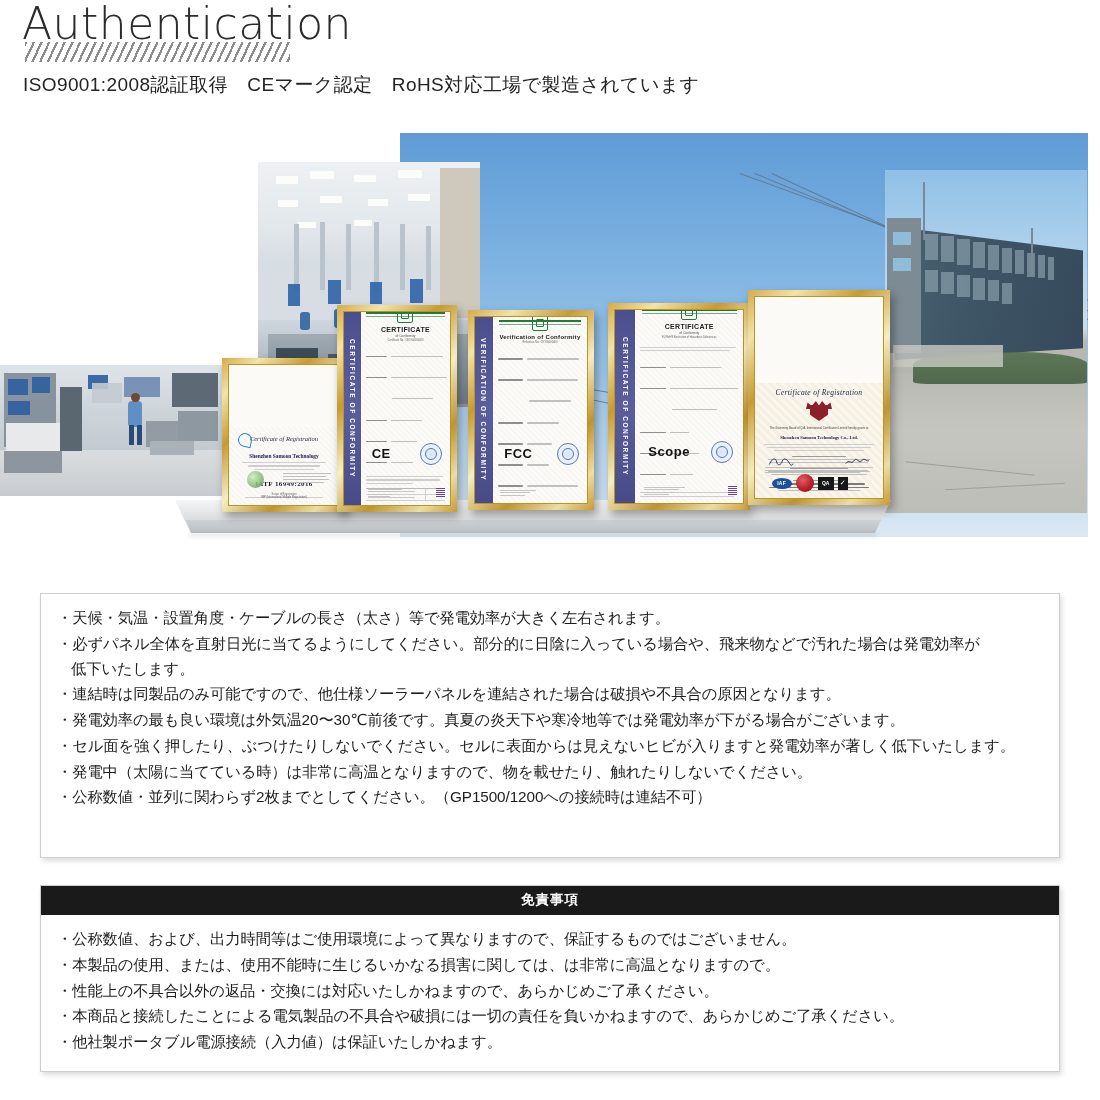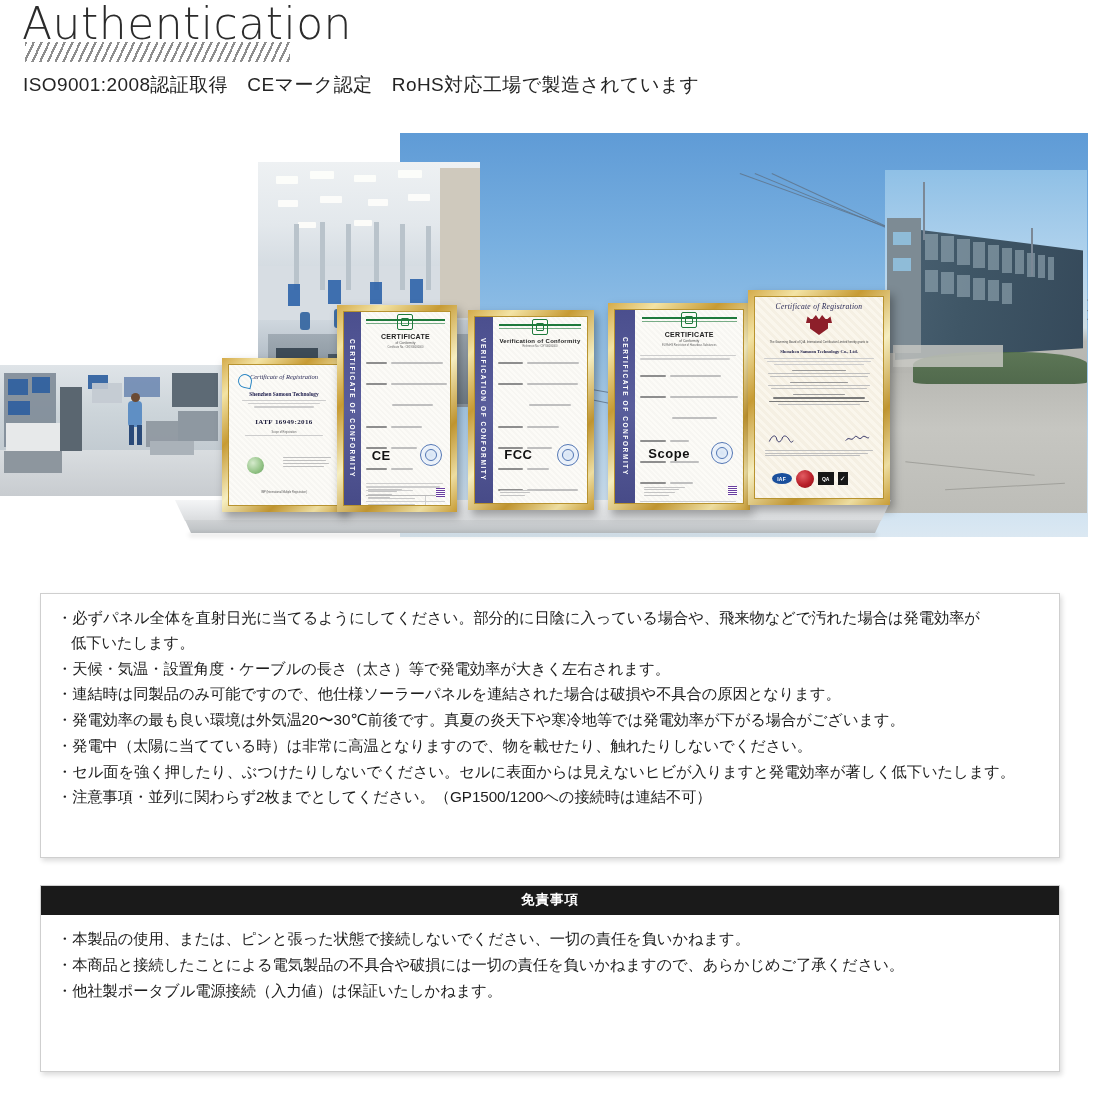--- a/index.html
+++ b/index.html
@@ -131,20 +131,21 @@
     box-sizing:border-box;
   }
   .frame-inner{
     width:100%;height:100%;
     background:#fbfaf6;
     border:1px solid #b8932f;
     box-sizing:border-box;
     position:relative;
     overflow:hidden;
     display:flex;
+    align-items:flex-end;
   }
   .sidebar-band{
     width:16%;height:100%;
     background:linear-gradient(180deg,#4b4f8e 0%,#5a5e9c 50%,#474b88 100%);
     color:#fff;
     display:flex;align-items:center;justify-content:center;
     flex:0 0 auto;
   }
   .sidebar-band span{
     writing-mode:vertical-rl;
@@ -567,35 +568,37 @@
             <div class="qatick">✓</div>
           </div>
         </div>
       </div>
     </div>
 
   </div>
 
   <div class="infobox" style="left:40px;top:593px;width:1020px;height:265px;">
     <div class="ib-list">
+      <div class="ib-item">・天候・気温・設置角度・ケーブルの長さ（太さ）等で発電効率が大きく左右されます。</div>
       <div class="ib-item">
         <span>・必ずパネル全体を直射日光に当てるようにしてください。部分的に日陰に入っている場合や、飛来物などで汚れた場合は発電効率が</span>
         <span class="cont">低下いたします。</span>
       </div>
-      <div class="ib-item">・天候・気温・設置角度・ケーブルの長さ（太さ）等で発電効率が大きく左右されます。</div>
       <div class="ib-item">・連結時は同製品のみ可能ですので、他仕様ソーラーパネルを連結された場合は破損や不具合の原因となります。</div>
       <div class="ib-item">・発電効率の最も良い環境は外気温20〜30℃前後です。真夏の炎天下や寒冷地等では発電効率が下がる場合がございます。</div>
+      <div class="ib-item">・セル面を強く押したり、ぶつけたりしないでください。セルに表面からは見えないヒビが入りますと発電効率が著しく低下いたします。</div>
       <div class="ib-item">・発電中（太陽に当てている時）は非常に高温となりますので、物を載せたり、触れたりしないでください。</div>
-      <div class="ib-item">・セル面を強く押したり、ぶつけたりしないでください。セルに表面からは見えないヒビが入りますと発電効率が著しく低下いたします。</div>
-      <div class="ib-item">・注意事項・並列に関わらず2枚までとしてください。（GP1500/1200への接続時は連結不可）</div>
+      <div class="ib-item">・公称数値・並列に関わらず2枚までとしてください。（GP1500/1200への接続時は連結不可）</div>
     </div>
   </div>
 
   <div class="infobox" style="left:40px;top:885px;width:1020px;height:187px;">
     <div class="ib-header">免責事項</div>
     <div class="ib-list">
-      <div class="ib-item">・本製品の使用、または、ピンと張った状態で接続しないでください、一切の責任を負いかねます。</div>
+      <div class="ib-item">・公称数値、および、出力時間等はご使用環境によって異なりますので、保証するものではございません。</div>
+      <div class="ib-item">・本製品の使用、または、使用不能時に生じるいかなる損害に関しては、は非常に高温となりますので。</div>
+      <div class="ib-item">・性能上の不具合以外の返品・交換には対応いたしかねますので、あらかじめご了承ください。</div>
       <div class="ib-item">・本商品と接続したことによる電気製品の不具合や破損には一切の責任を負いかねますので、あらかじめご了承ください。</div>
       <div class="ib-item">・他社製ポータブル電源接続（入力値）は保証いたしかねます。</div>
     </div>
   </div>
 
 </div>
 
 </body></html>

